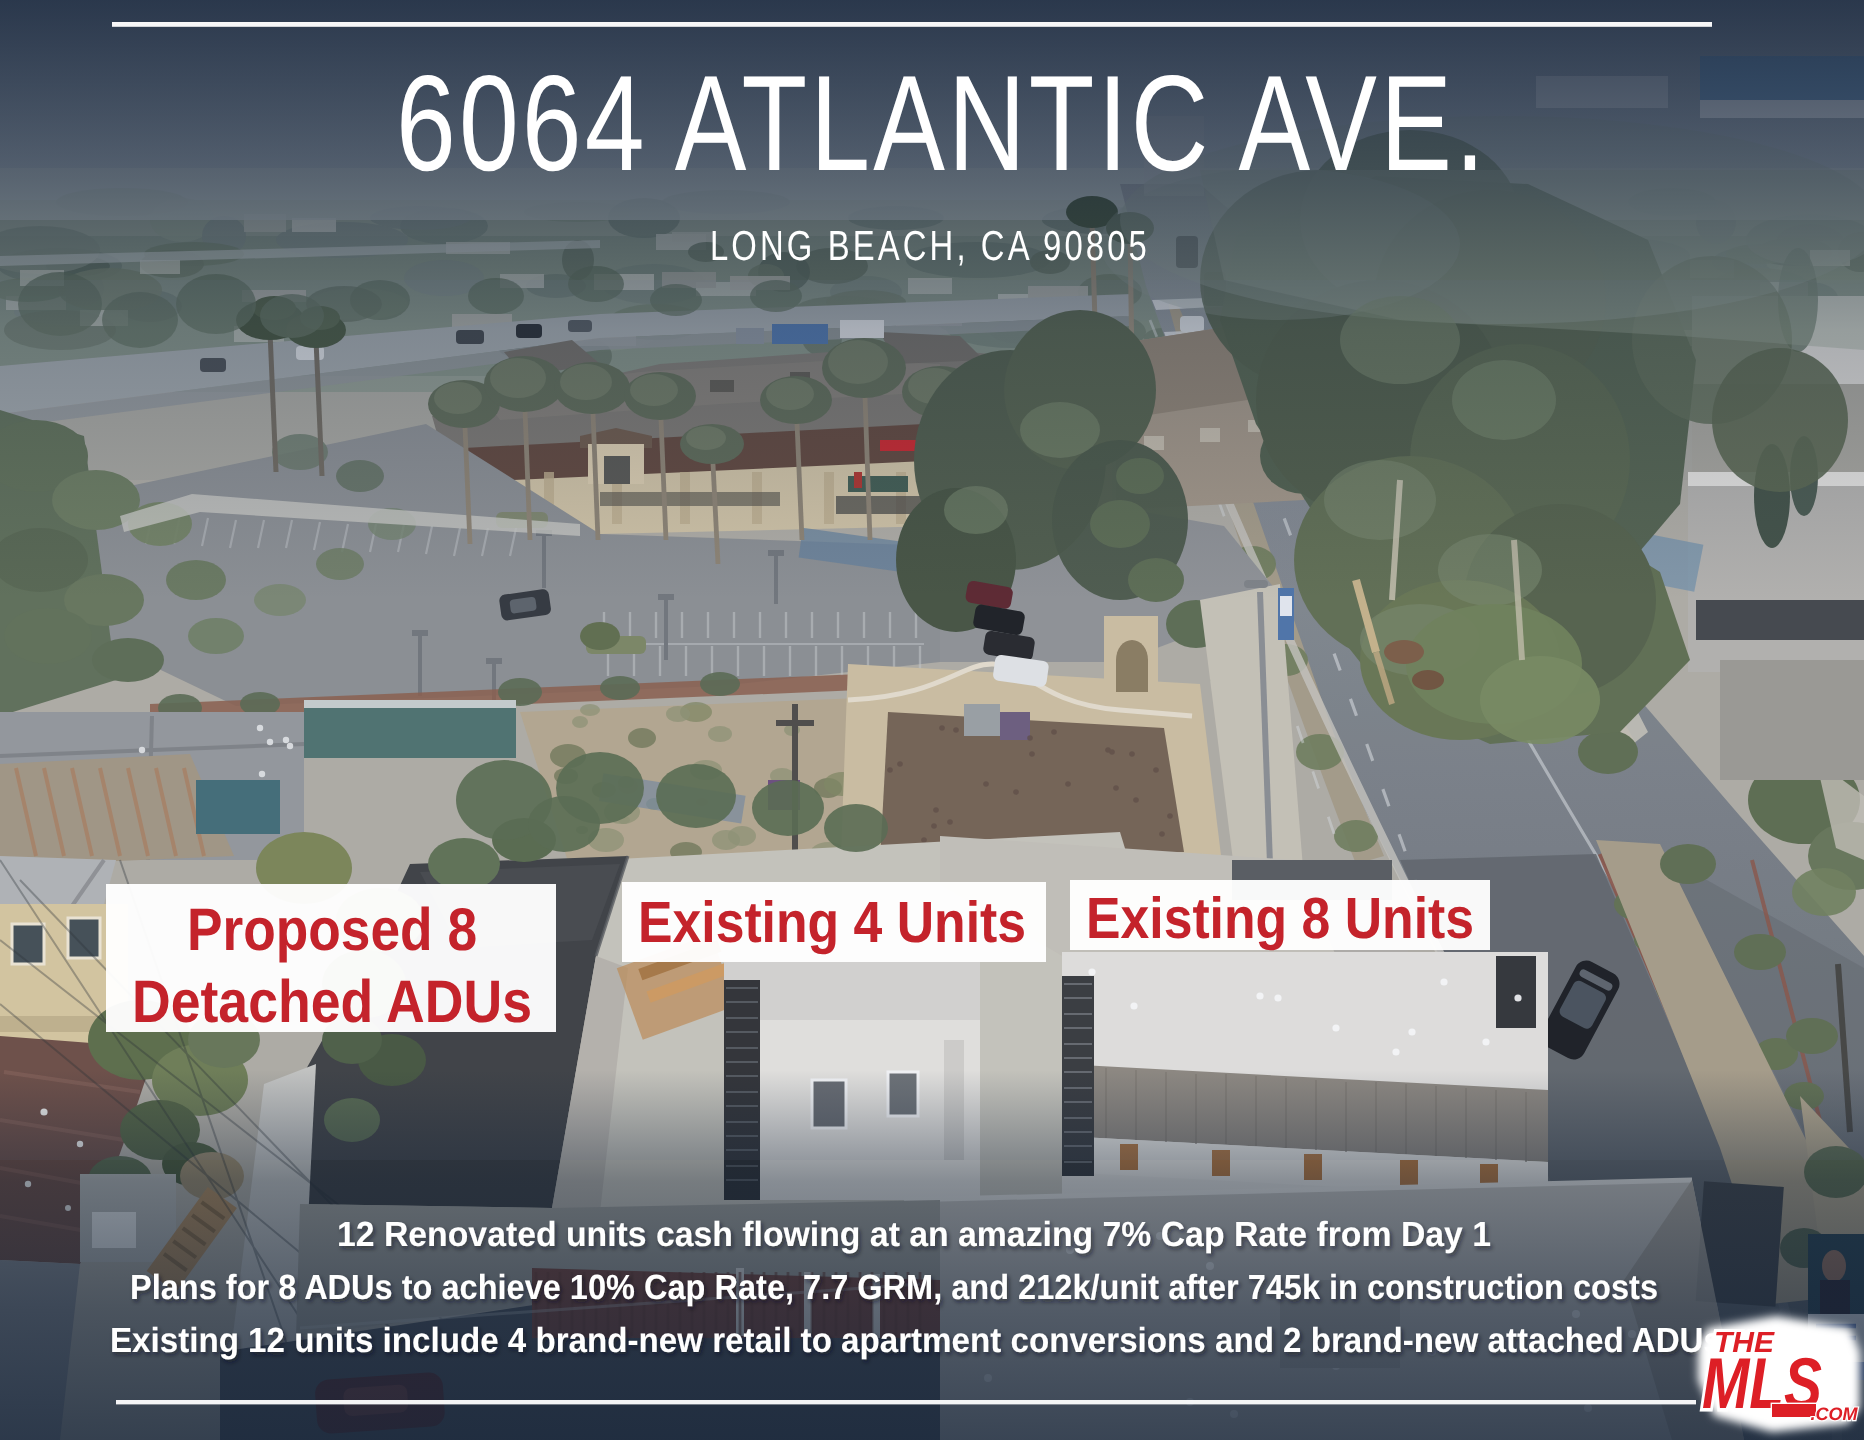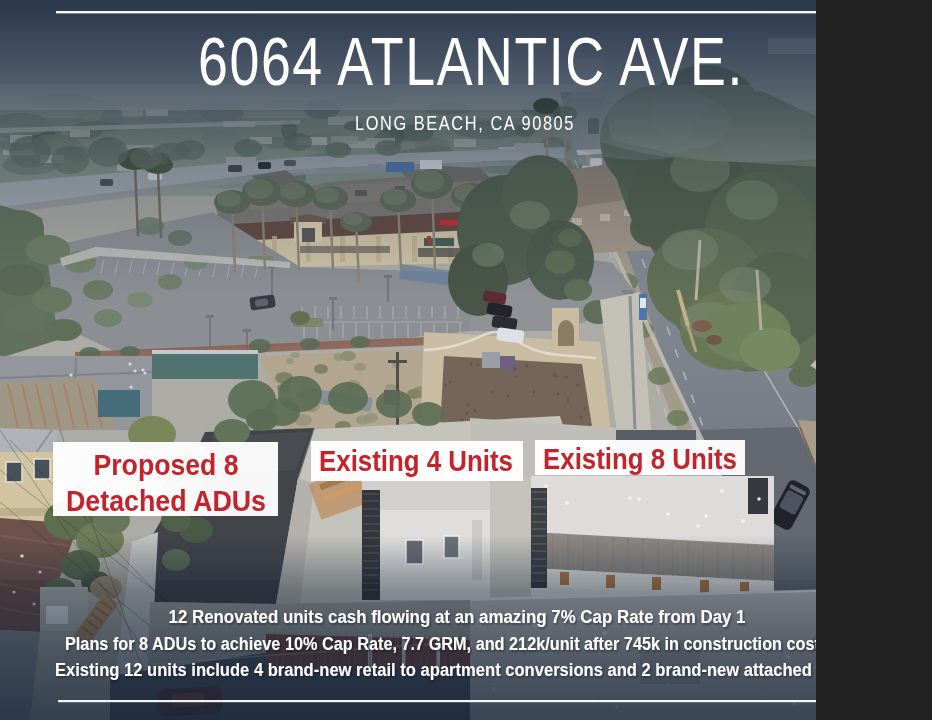--- a/index.html
+++ b/index.html
@@ -1,15 +1,15 @@
 <!DOCTYPE html>
 <html><head><meta charset="utf-8">
 <style>
 html,body{margin:0;padding:0;background:#222;}
-#stage{position:relative;width:816px;height:720px;overflow:hidden;font-family:"Liberation Sans",sans-serif;}
+#stage{position:relative;width:932px;height:720px;overflow:hidden;font-family:"Liberation Sans",sans-serif;}
 svg{display:block;}
 </style></head>
 <body>
 <div id="stage">
 <svg width="932" height="720" viewBox="0 0 932 720">
 <defs>
 <linearGradient id="sky" x1="0" y1="0" x2="0" y2="1">
  <stop offset="0" stop-color="#8f9aa5"></stop>
  <stop offset="0.55" stop-color="#a2abb0"></stop>
  <stop offset="1" stop-color="#aeb4b4"></stop>

